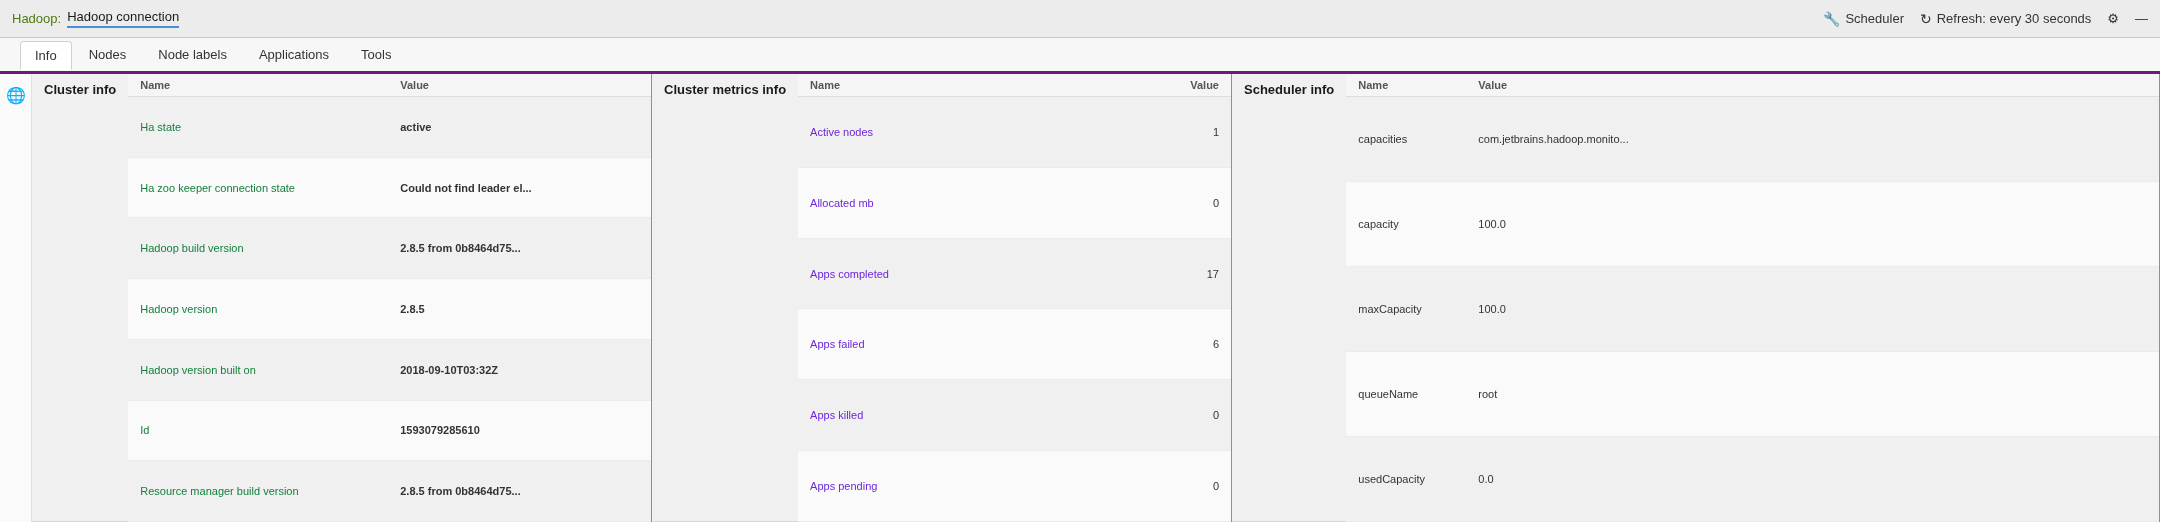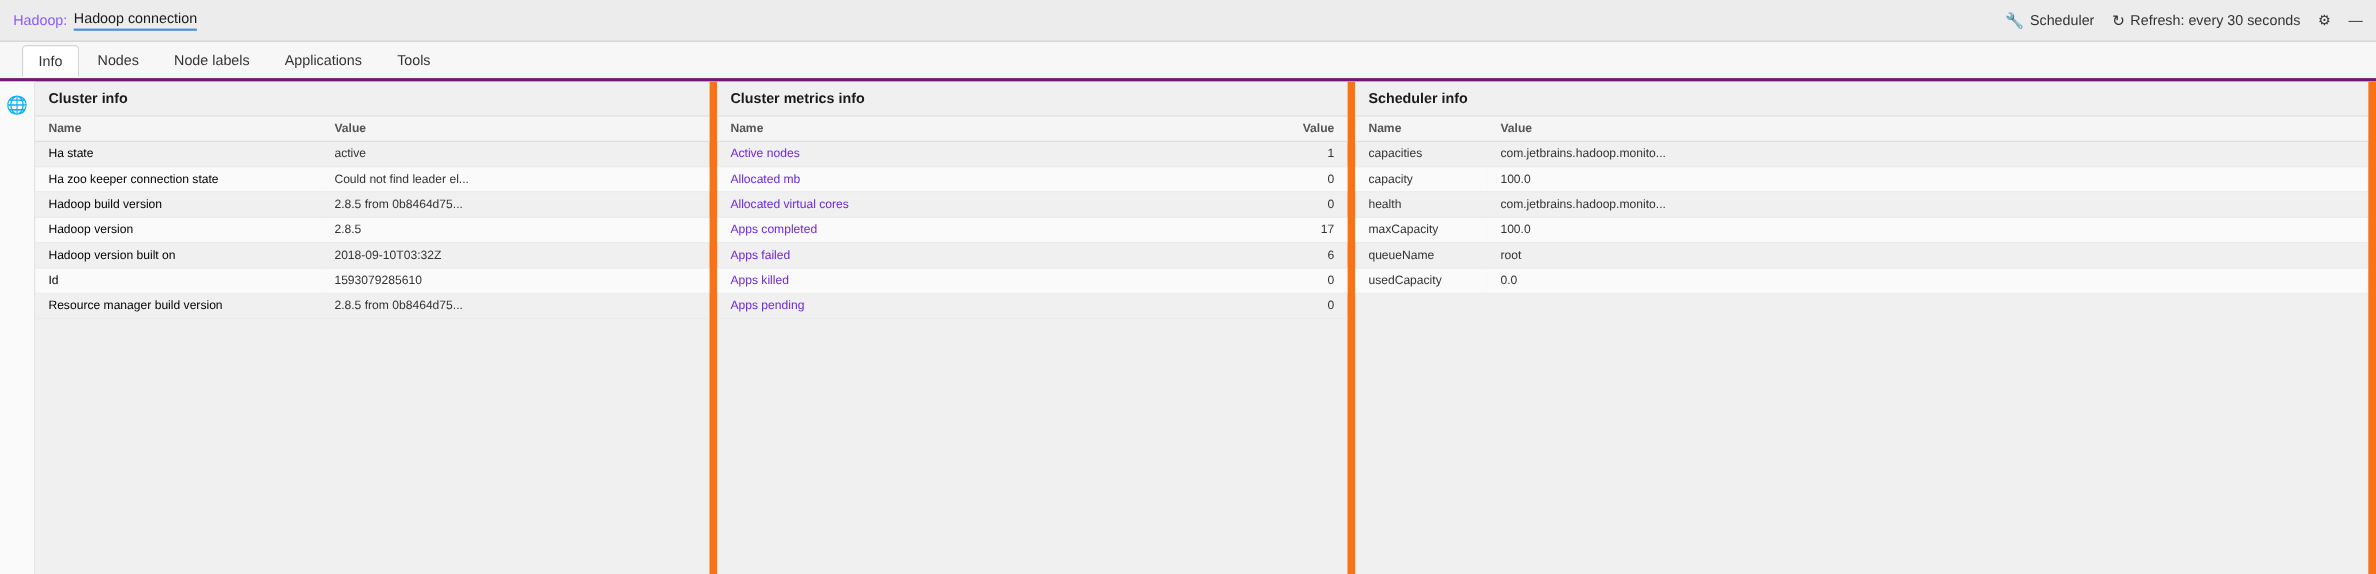--- a/index.html
+++ b/index.html
@@ -23,21 +23,21 @@
       padding: 0 12px;
       height: 38px;
     }
     .title-bar-left {
       display: flex;
       align-items: center;
       gap: 6px;
     }
     .title-label {
       font-size: 13px;
-      color: #8b5cf6;
+      color: #4d7c0f;
     }
     .title-tab {
       font-size: 13px;
       color: #1a1a1a;
       border-bottom: 2px solid #4a90d9;
       padding-bottom: 2px;
       font-weight: 500;
     }
     .title-bar-right {
       display: flex;
@@ -104,23 +104,24 @@
     
     .tables-container {
       display: flex;
       flex: 1;
       overflow: hidden;
     }
 
     
     .section {
       display: flex;
-      flex-direction: column;
-      border-right: 7px solid #f97316;
-      overflow: hidden;
+      flex-direction: row;
+      border-right: 1px solid #f97316;
+      overflow: hidden;
+      justify-content: space-between;
     }
 
     .section-header {
       background: #f0f0f0;
       padding: 8px 12px;
       font-size: 13px;
       font-weight: 600;
       border-bottom: 1px solid #d8d8d8;
       white-space: nowrap;
     }
@@ -148,22 +149,22 @@
       max-width: 260px;
     }
     .data-table tr:nth-child(even) td {
       background: #fafafa;
     }
 
     .section-1 { width: 620px; }
     .section-2 { width: 580px; }
     .section-3 { flex: 1; }
 
-    .cluster-info-table td:first-child { width: 280px; color: #000000; margin-top: 16px; }
-    .cluster-info-table td:last-child { color: #333; max-width: 300px; }
+    .cluster-info-table td:first-child { width: 280px; color: #15803d; margin-top: 16px; }
+    .cluster-info-table td:last-child { color: #333; max-width: 300px; font-weight: bold; }
 
     .metrics-table td:first-child { width: 260px; color: #6d28d9; }
     .metrics-table td:last-child { width: 80px; color: #333; text-align: right; }
     .metrics-table th:last-child { text-align: right; }
 
     .scheduler-table td:first-child { width: 120px; color: #333; }
     .scheduler-table td:last-child { color: #333; }
 
     .globe-icon {
       font-size: 16px;
@@ -264,24 +265,20 @@
         <tbody id="cluster-metrics-body">
         <tr>
               <td>Active nodes</td>
               <td>1</td>
             </tr>
             <tr>
               <td>Allocated mb</td>
               <td>0</td>
             </tr>
             <tr>
-              <td>Allocated virtual cores</td>
-              <td>0</td>
-            </tr>
-            <tr>
               <td>Apps completed</td>
               <td>17</td>
             </tr>
             <tr>
               <td>Apps failed</td>
               <td>6</td>
             </tr>
             <tr>
               <td>Apps killed</td>
               <td>0</td>
@@ -306,24 +303,20 @@
         <tbody id="scheduler-info-body">
         <tr>
               <td>capacities</td>
               <td>com.jetbrains.hadoop.monito...</td>
             </tr>
             <tr>
               <td>capacity</td>
               <td>100.0</td>
             </tr>
             <tr>
-              <td>health</td>
-              <td>com.jetbrains.hadoop.monito...</td>
-            </tr>
-            <tr>
               <td>maxCapacity</td>
               <td>100.0</td>
             </tr>
             <tr>
               <td>queueName</td>
               <td>root</td>
             </tr>
             <tr>
               <td>usedCapacity</td>
               <td>0.0</td>

